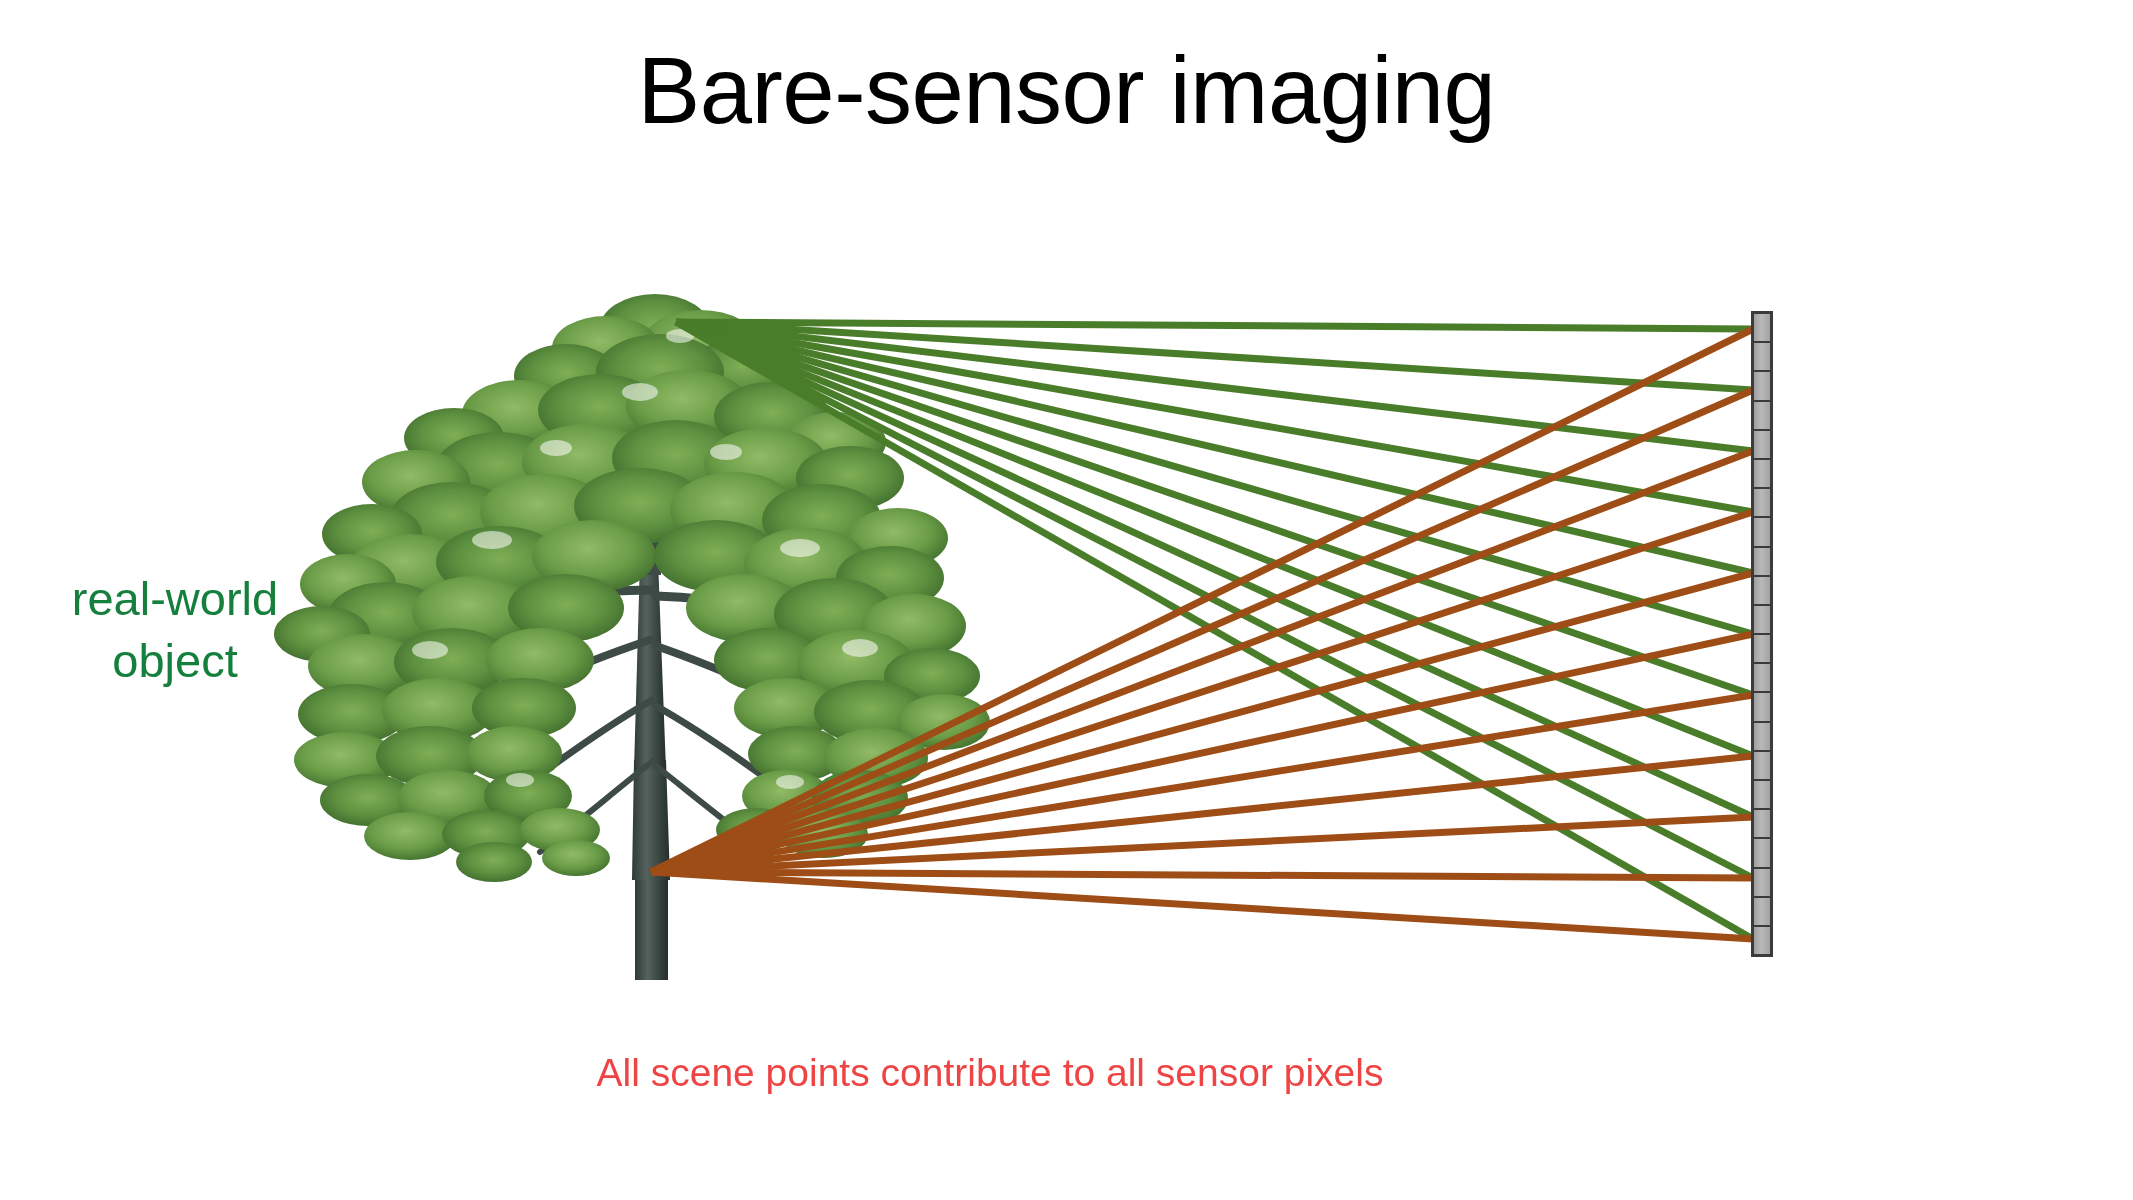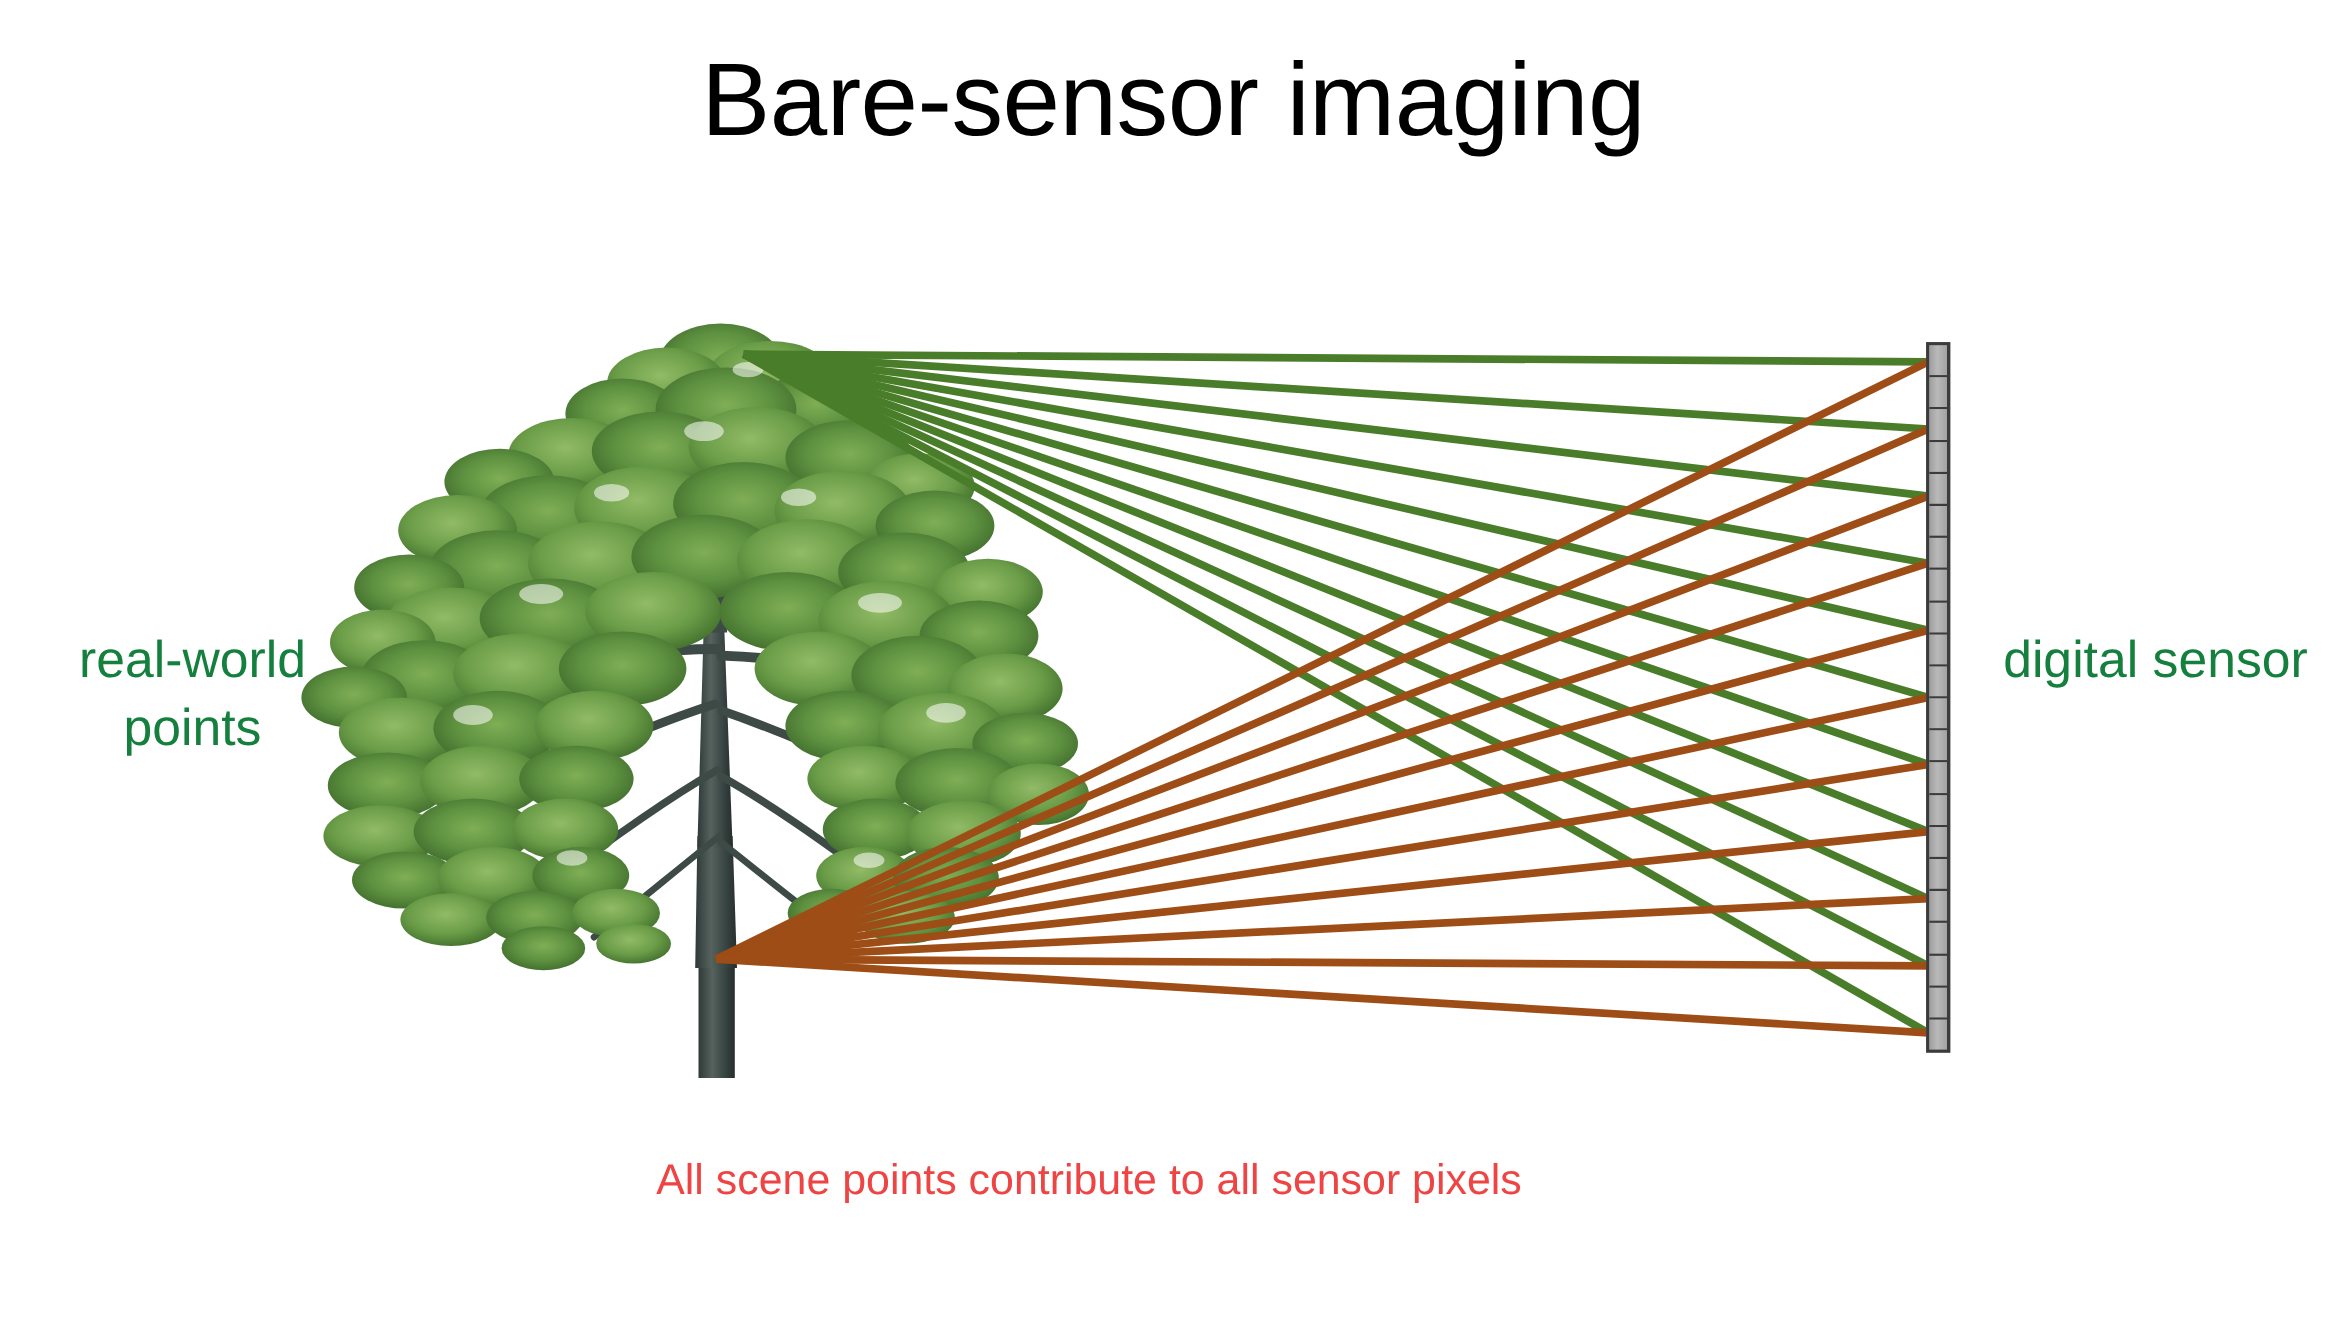--- a/index.html
+++ b/index.html
@@ -318,23 +318,22 @@
     <div class="cell"></div>
     <div class="cell"></div>
     <div class="cell"></div>
     <div class="cell"></div>
     <div class="cell"></div>
     <div class="cell"></div>
   </div>
 
   <div id="label-left" class="side-label">
     <div>real-world</div>
-    <div>points</div>
+    <div>object</div>
   </div>
 
   <div id="label-right" class="side-label">
-    <div>digital sensor</div>
   </div>
 
   <div id="caption-bottom">All scene points contribute to all sensor pixels</div>
 
 
 </div>
 
 </body></html>

